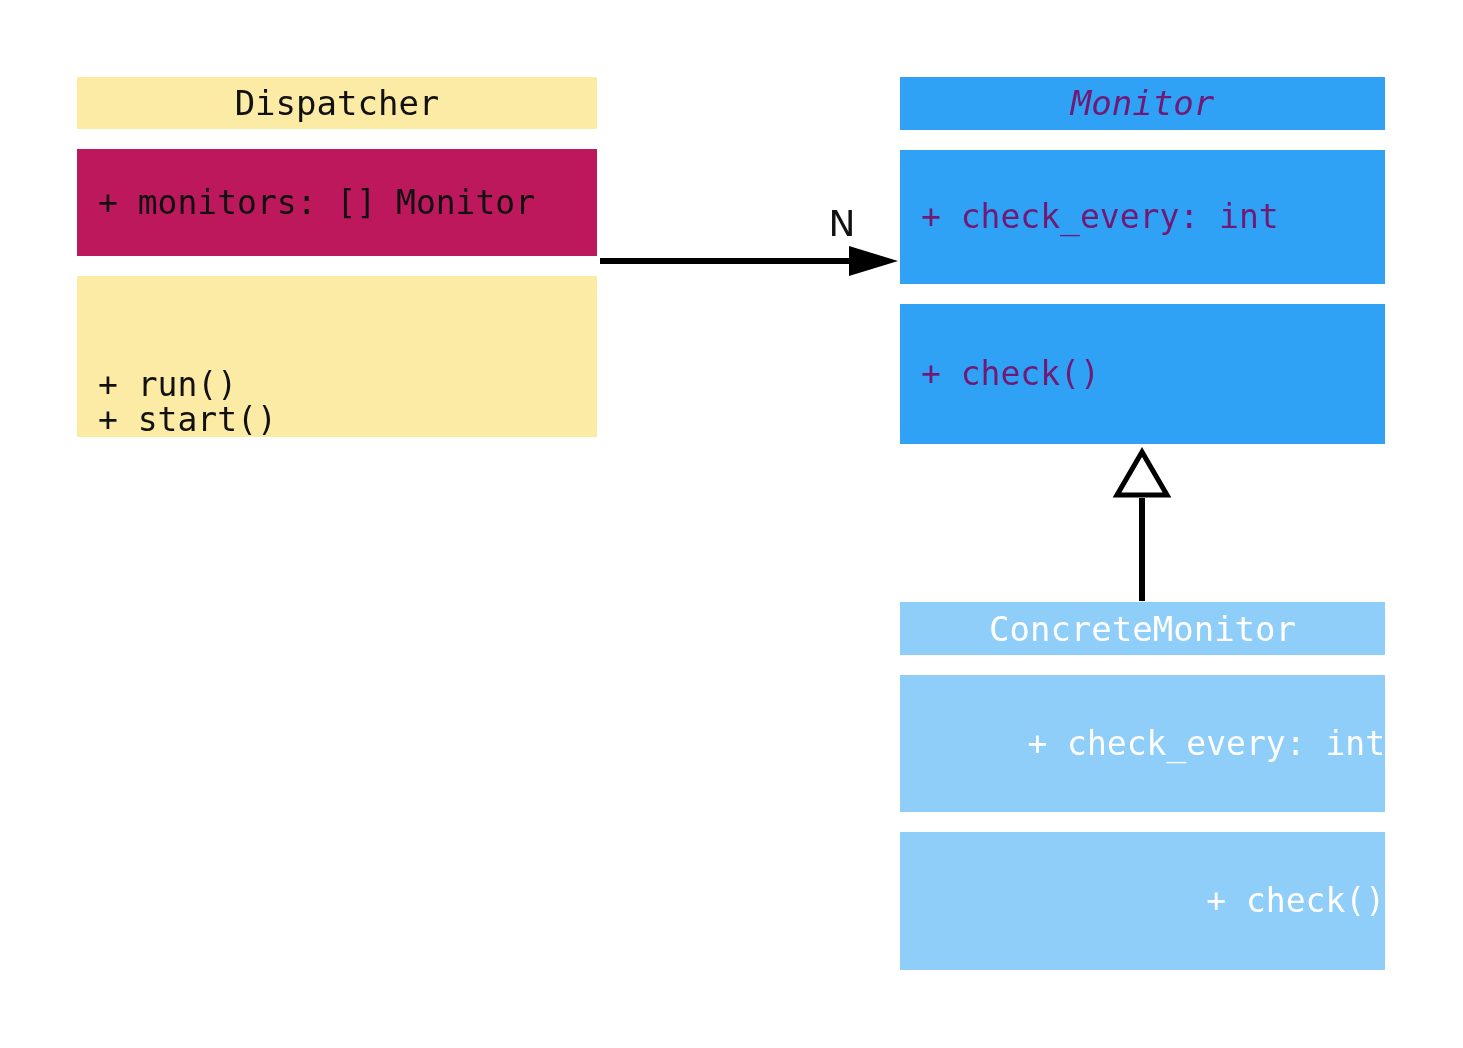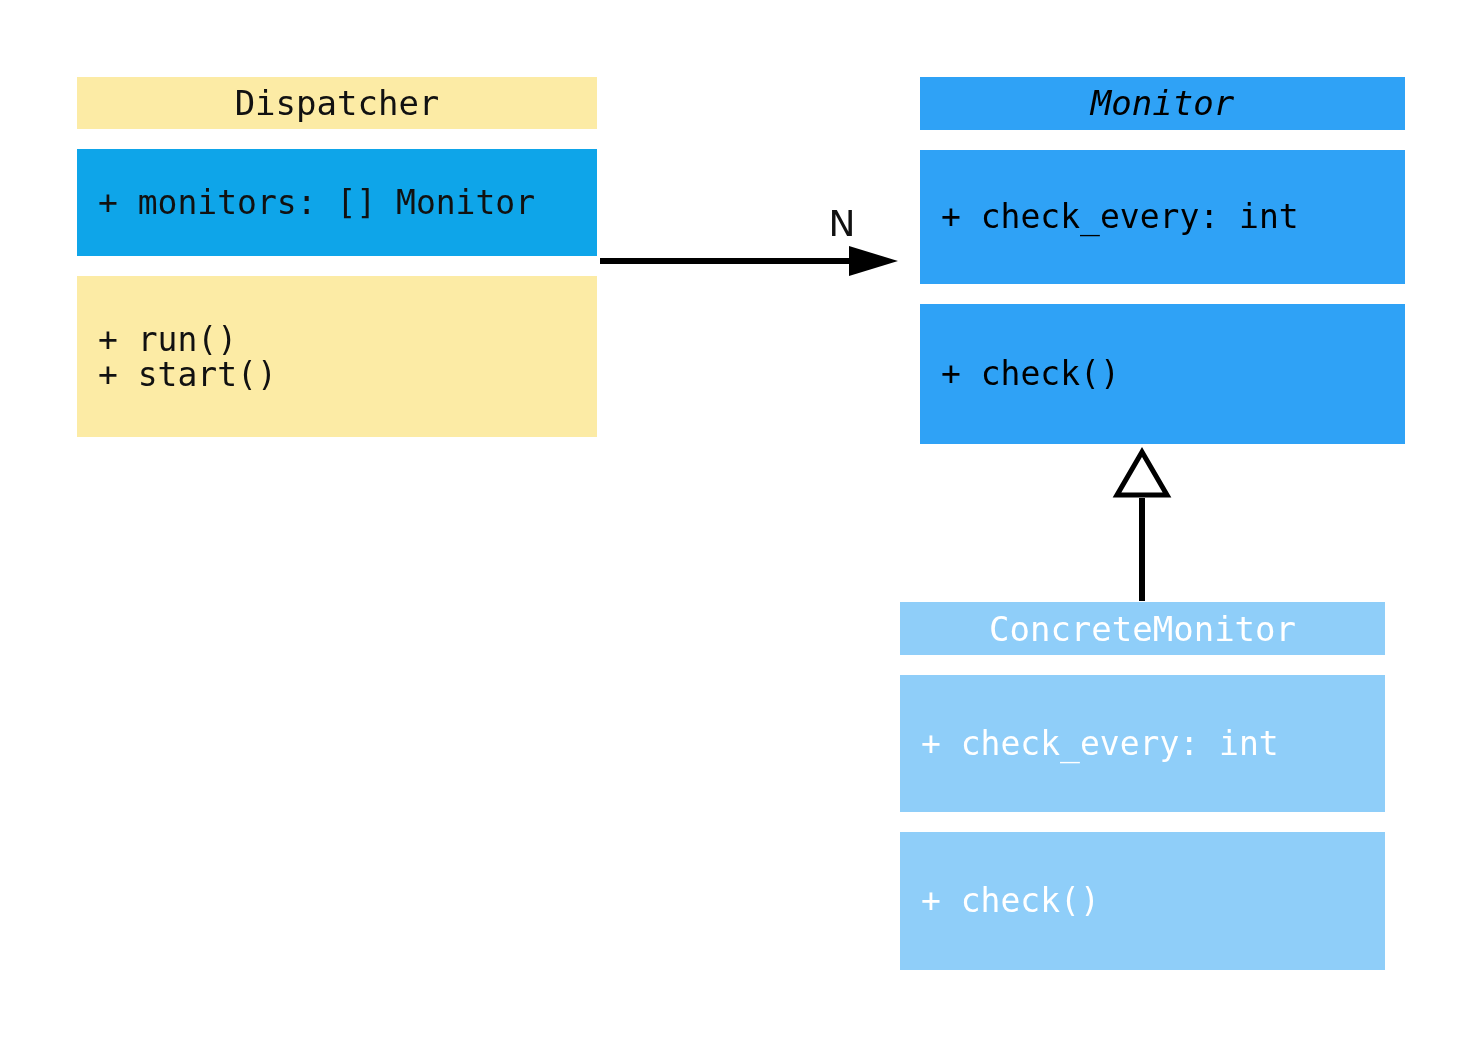--- a/index.html
+++ b/index.html
@@ -40,28 +40,28 @@
     font-size: 33px;
   }
   .sec.attrs div, .sec.methods div {
     line-height: 35px;
     white-space: pre;
   }
   
   .dispatcher { left: 77px; top: 77px; width: 520px; height: 360px; color: #111111; }
   .dispatcher .title   { height: 57px; }
   .dispatcher .attrs   { height: 116px; }
-  .dispatcher .methods { height: 175px; }
+  .dispatcher .methods { height: 175px; justify-content: flex-end; }
   
-  .monitor { left: 900px; top: 77px; width: 485px; height: 367px; color: #000000; margin-left: 20px; }
+  .monitor { left: 900px; top: 77px; width: 485px; height: 367px; color: #701a75; }
   .monitor .title   { height: 57px; font-style: italic; }
   .monitor .attrs   { height: 146px; }
   .monitor .methods { height: 152px; }
   
-  .concrete { left: 900px; top: 602px; width: 485px; height: 368px; color: #ffffff; }
+  .concrete { left: 900px; top: 602px; width: 485px; height: 368px; color: #ffffff; text-align: right; }
   .concrete .title   { height: 58px; }
   .concrete .attrs   { height: 148px; }
   .concrete .methods { height: 150px; }
 
   .edges {
     position: absolute;
     left: 0;
     top: 0;
     pointer-events: none;
   }
@@ -76,21 +76,21 @@
     color: #111111;
   }
 </style>
 </head>
 <body>
 
 <div class="canvas">
 
   <div class="class-box dispatcher">
     <div class="sec title" style="background-color: rgb(252, 235, 165);">Dispatcher</div>
-    <div class="sec attrs" style="background-color: #0ea5e9;">
+    <div class="sec attrs" style="background-color: #be185d;">
       <div>+ monitors: [] Monitor</div>
     </div>
     <div class="sec methods" style="background-color: rgb(252, 235, 165);">
       <div>+ run()</div>
       <div>+ start()</div>
     </div>
   </div>
 
   <div class="class-box monitor">
     <div class="sec title" style="background-color: rgb(47, 162, 246);">Monitor</div>

